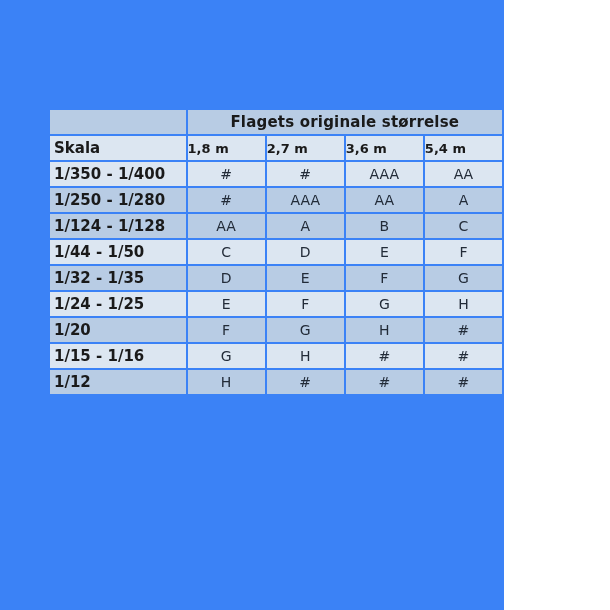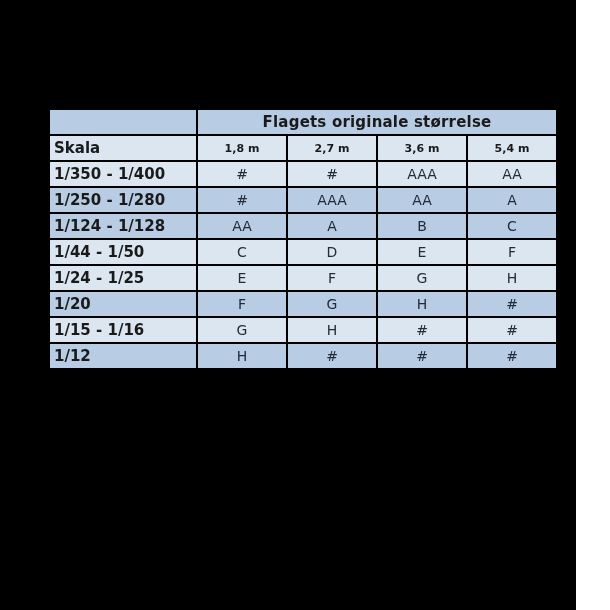--- a/index.html
+++ b/index.html
@@ -4,22 +4,22 @@
 <style>
   * { margin: 0; padding: 0; box-sizing: border-box; }
   html, body {
     width: 610px; height: 610px;
     background: #ffffff;
     font-family: "DejaVu Sans", "Liberation Sans", sans-serif;
     overflow: hidden;
   }
   .canvas {
     position: relative;
-    width: 576px; height: 610px;
-    background: #000000;
+    width: 504px; height: 610px;
+    background: #3b82f6;
   }
   table.size-table {
     position: absolute;
     left: 48px; top: 108px;
     border-collapse: separate;
     border-spacing: 2px;
     table-layout: fixed;
   }
   table.size-table td, table.size-table th {
     height: 24px;
@@ -42,24 +42,24 @@
   }
   th.corner-cell { background: #b8cce4; }
   th.skala-cell, td.skala-cell {
     font-size: 15px;
     font-weight: bold;
     color: #1a1a1a;
     text-align: left;
     padding-left: 4px;
   }
   th.size-head {
-    font-size: 11px;
+    font-size: 13px;
     font-weight: bold;
     color: #1a1a1a;
-    text-align: center;
+    text-align: left;
   }
   td.val {
     font-size: 14px;
     font-weight: normal;
     color: #222b38;
     text-align: center;
   }
 </style>
 </head>
 <body>
@@ -108,20 +108,27 @@
           <td class="val">B</td>
           <td class="val">C</td>
         </tr>
         <tr class="light">
     <td class="skala-cell">1/44 - 1/50</td>
   <td class="val">C</td>
           <td class="val">D</td>
           <td class="val">E</td>
           <td class="val">F</td>
         </tr>
+        <tr class="dark">
+    <td class="skala-cell">1/32 - 1/35</td>
+  <td class="val">D</td>
+          <td class="val">E</td>
+          <td class="val">F</td>
+          <td class="val">G</td>
+        </tr>
         <tr class="light">
     <td class="skala-cell">1/24 - 1/25</td>
   <td class="val">E</td>
           <td class="val">F</td>
           <td class="val">G</td>
           <td class="val">H</td>
         </tr>
         <tr class="dark">
     <td class="skala-cell">1/20</td>
   <td class="val">F</td>

